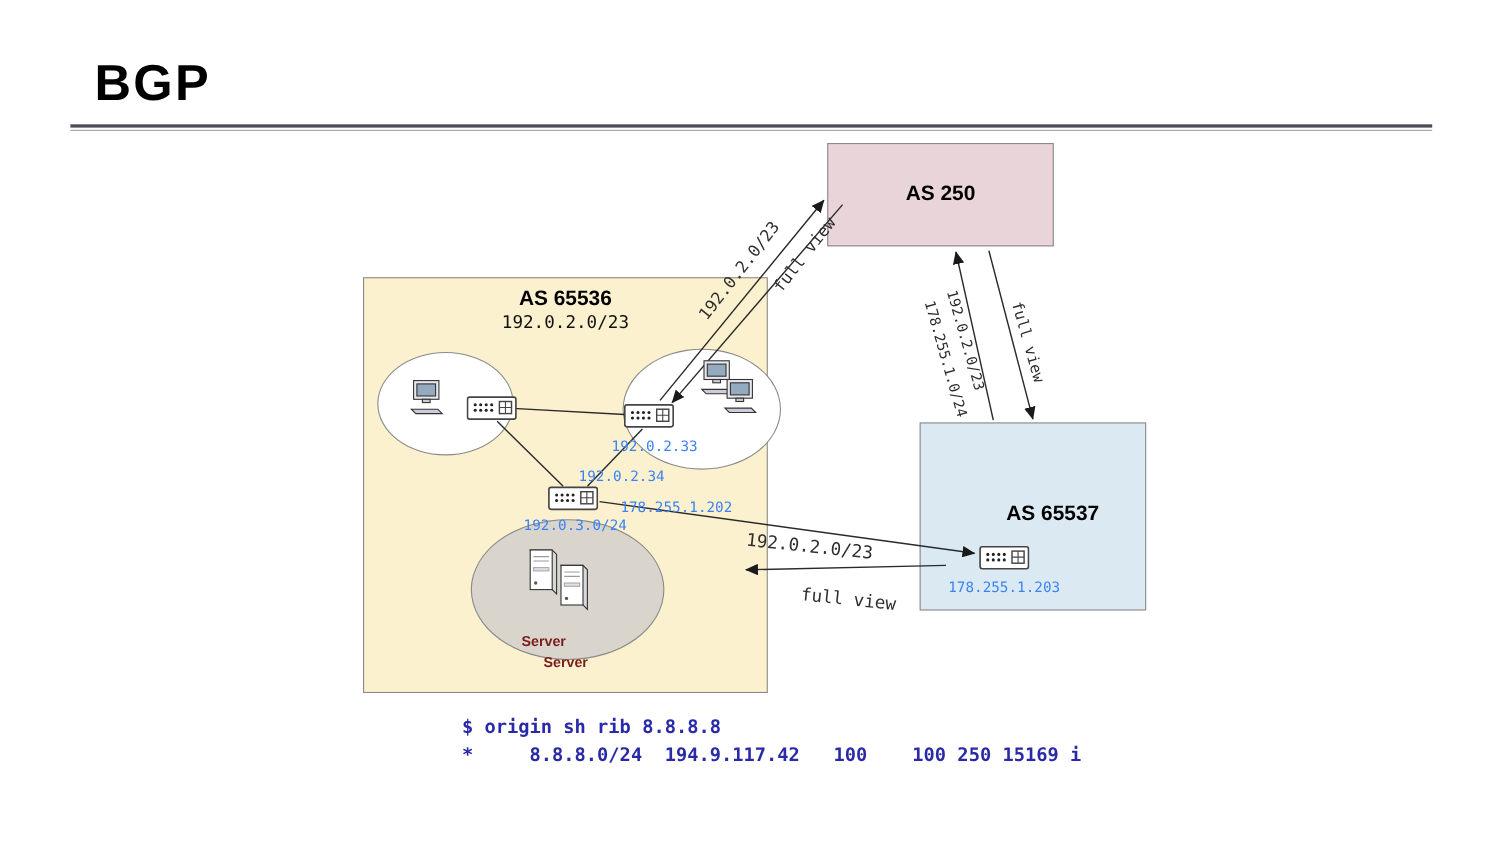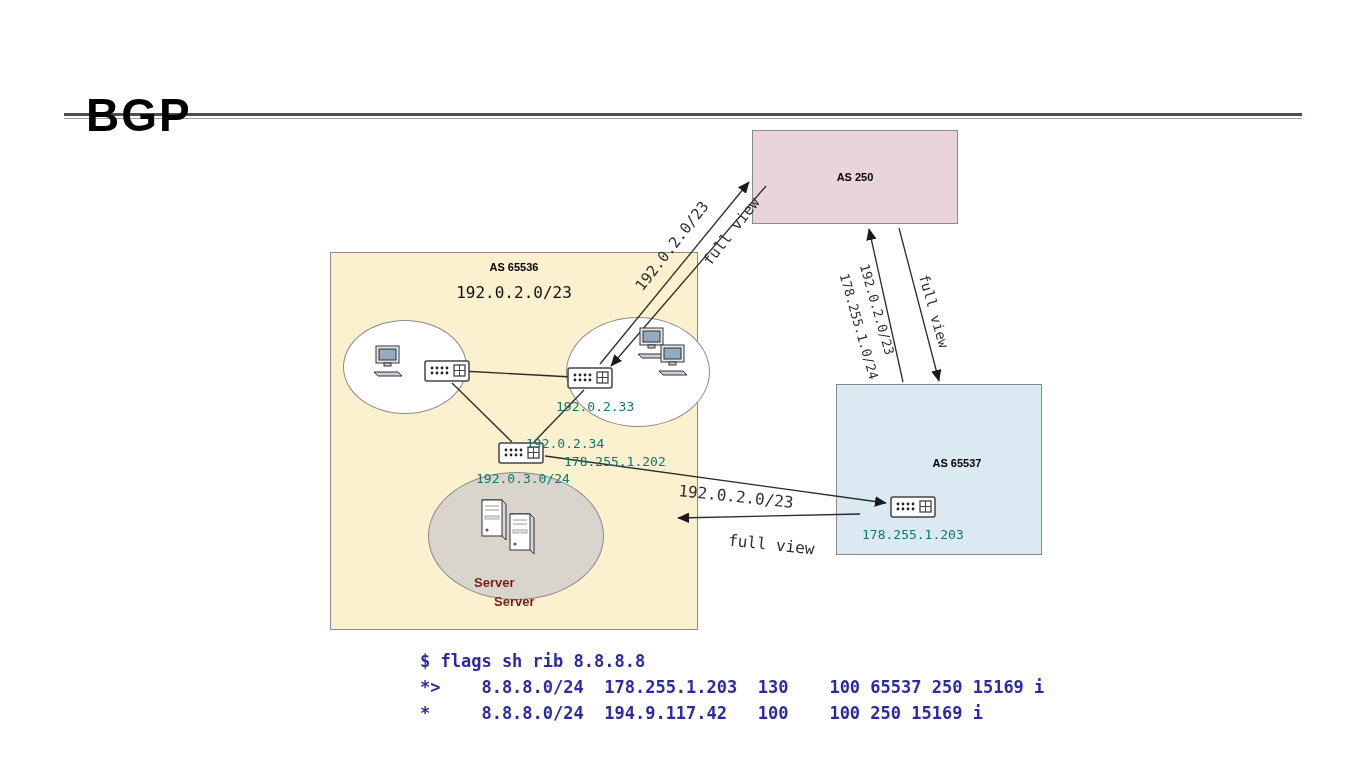--- a/index.html
+++ b/index.html
@@ -1,50 +1,50 @@
 <!DOCTYPE html>
 <html style="--as250-fill: #e9d4d9; --as65536-fill: #fcf1ce; --as65537-fill: #dbeaf2; --terminal-text: #2a2aa8; --server-label: #7b1c1c;"><head>
 <meta charset="utf-8">
 <style>
   * { margin:0; padding:0; box-sizing:border-box; }
   html,body { width:1366px; height:768px; background:#ffffff; overflow:hidden; }
   body { position:relative; font-family:"Liberation Sans","DejaVu Sans",sans-serif; }
   .abs { position:absolute; }
 
   
-  #page-title { left:86px; top:48px; font-size:46px; font-weight:bold; letter-spacing:2px; color:#000; z-index:6;margin-top:40px; }
+  #page-title { left:86px; top:48px; font-size:46px; font-weight:bold; letter-spacing:2px; color:#000; z-index:6; }
   #title-rule { left:64px; top:113px; width:1238px; height:6px;
                 border-top:3px solid #4d4d58; border-bottom:1px solid #9aa2ae; z-index:1; }
 
   
   .as-box { position:absolute; border:1px solid #8a8a8a; z-index:1; }
   #as250-box   { left:752px; top:130px; width:206px; height:94px;  background:var(--as250-fill,#e9d4d9);
                  display:flex; align-items:center; justify-content:center; }
   #as65536-box { left:330px; top:252px; width:368px; height:378px; background:var(--as65536-fill,#fcf1ce); }
   #as65537-box { left:836px; top:384px; width:206px; height:171px; background:var(--as65537-fill,#dbeaf2); }
-  .as-label { font-size:11px; font-weight:600; color:#000; }
+  .as-label { font-size:19px; font-weight:600; color:#000; }
   #as65536-label { position:absolute; left:0; top:8px;  width:100%; text-align:center; }
   #as65536-prefix { position:absolute; left:0; top:30px; width:100%; text-align:center;
                     font-family:"DejaVu Sans Mono",monospace; font-size:16px; color:#111; }
   #as65537-label { position:absolute; left:0; top:72px; width:100%; text-align:center;padding-left:36px; }
 
   
   .ellipse { position:absolute; border:1px solid #8a8a8a; border-radius:50%; z-index:2; }
   #lan-ellipse-left   { left:343px; top:320px; width:124px; height:94px;  background:#ffffff; }
   #lan-ellipse-right  { left:566px; top:317px; width:144px; height:110px; background:#ffffff; }
   #server-ellipse     { left:428px; top:472px; width:176px; height:128px; background:#d9d5cd; }
 
   
   #connections { left:0; top:0; width:1366px; height:768px; z-index:3; pointer-events:none; }
 
   .icon { position:absolute; z-index:4; line-height:0; }
 
   
   .ip-label { position:absolute; z-index:5; font-family:"DejaVu Sans Mono",monospace;
-              font-size:13px; color:#0f766e; white-space:nowrap; }
+              font-size:13px; color:#3b82f6; white-space:nowrap; }
   .server-label { position:absolute; z-index:5; font-size:13px; font-weight:bold;
                   color:var(--server-label,#7b1c1c); white-space:nowrap;margin-top:32px; }
 
   
   .link-label { position:absolute; z-index:5; font-family:"DejaVu Sans Mono",monospace;
                 color:#2e2e2e; white-space:nowrap; transform-origin:center center; text-align:center; }
   #lbl-advert-to-as250       { left:616px; top:237px; width:112px; font-size:15px; transform:rotate(-52deg); }
   #lbl-fullview-from-as250   { left:691px; top:223px; width:80px;  font-size:15px; transform:rotate(-52deg); }
   #lbl-advert1-65537-250     { left:827px; top:302px; width:100px; font-size:13px; transform:rotate(74deg); }
   #lbl-advert2-65537-250     { left:800px; top:319px; width:118px; font-size:13px; transform:rotate(74deg); }
@@ -206,30 +206,29 @@
       <line x1="6" y1="9" x2="20" y2="9" stroke="#999"></line>
       <line x1="6" y1="13" x2="20" y2="13" stroke="#999"></line>
       <rect x="6" y="19" width="14" height="3" fill="#e0e0e0" stroke="#aaa"></rect>
       <circle cx="8" cy="33" r="1.5" fill="#555"></circle>
     </svg>
 </div>
 <div class="server-label" style="left:474px;top:543px">Server</div>
 <div class="server-label" style="left:494px;top:562px">Server</div>
 
 <div class="ip-label" style="left:556px;top:399px">192.0.2.33</div>
-<div class="ip-label" style="left:526px;top:436px">192.0.2.34</div>
+<div class="ip-label" style="left:526px;top:426px">192.0.2.34</div>
 <div class="ip-label" style="left:564px;top:454px">178.255.1.202</div>
 <div class="ip-label" style="left:476px;top:471px">192.0.3.0/24</div>
 <div class="ip-label" style="left:862px;top:527px">178.255.1.203</div>
 
 <div class="link-label" id="lbl-advert-to-as250">192.0.2.0/23</div>
 <div class="link-label" id="lbl-fullview-from-as250">full view</div>
 <div class="link-label" id="lbl-advert1-65537-250">192.0.2.0/23</div>
 <div class="link-label" id="lbl-advert2-65537-250">178.255.1.0/24</div>
 <div class="link-label" id="lbl-fullview-250-65537">full view</div>
 <div class="link-label" id="lbl-advert-65536-65537">192.0.2.0/23</div>
 <div class="link-label" id="lbl-fullview-65537-65536">full view</div>
 
 <div class="abs" id="terminal">
-  <pre>$ flags sh rib 8.8.8.8</pre>
-  <pre>*&gt;    8.8.8.0/24  178.255.1.203  130    100 65537 250 15169 i</pre>
+  <pre>$ origin sh rib 8.8.8.8</pre>
   <pre>*     8.8.8.0/24  194.9.117.42   100    100 250 15169 i</pre>
 </div>
 
 </body></html>

